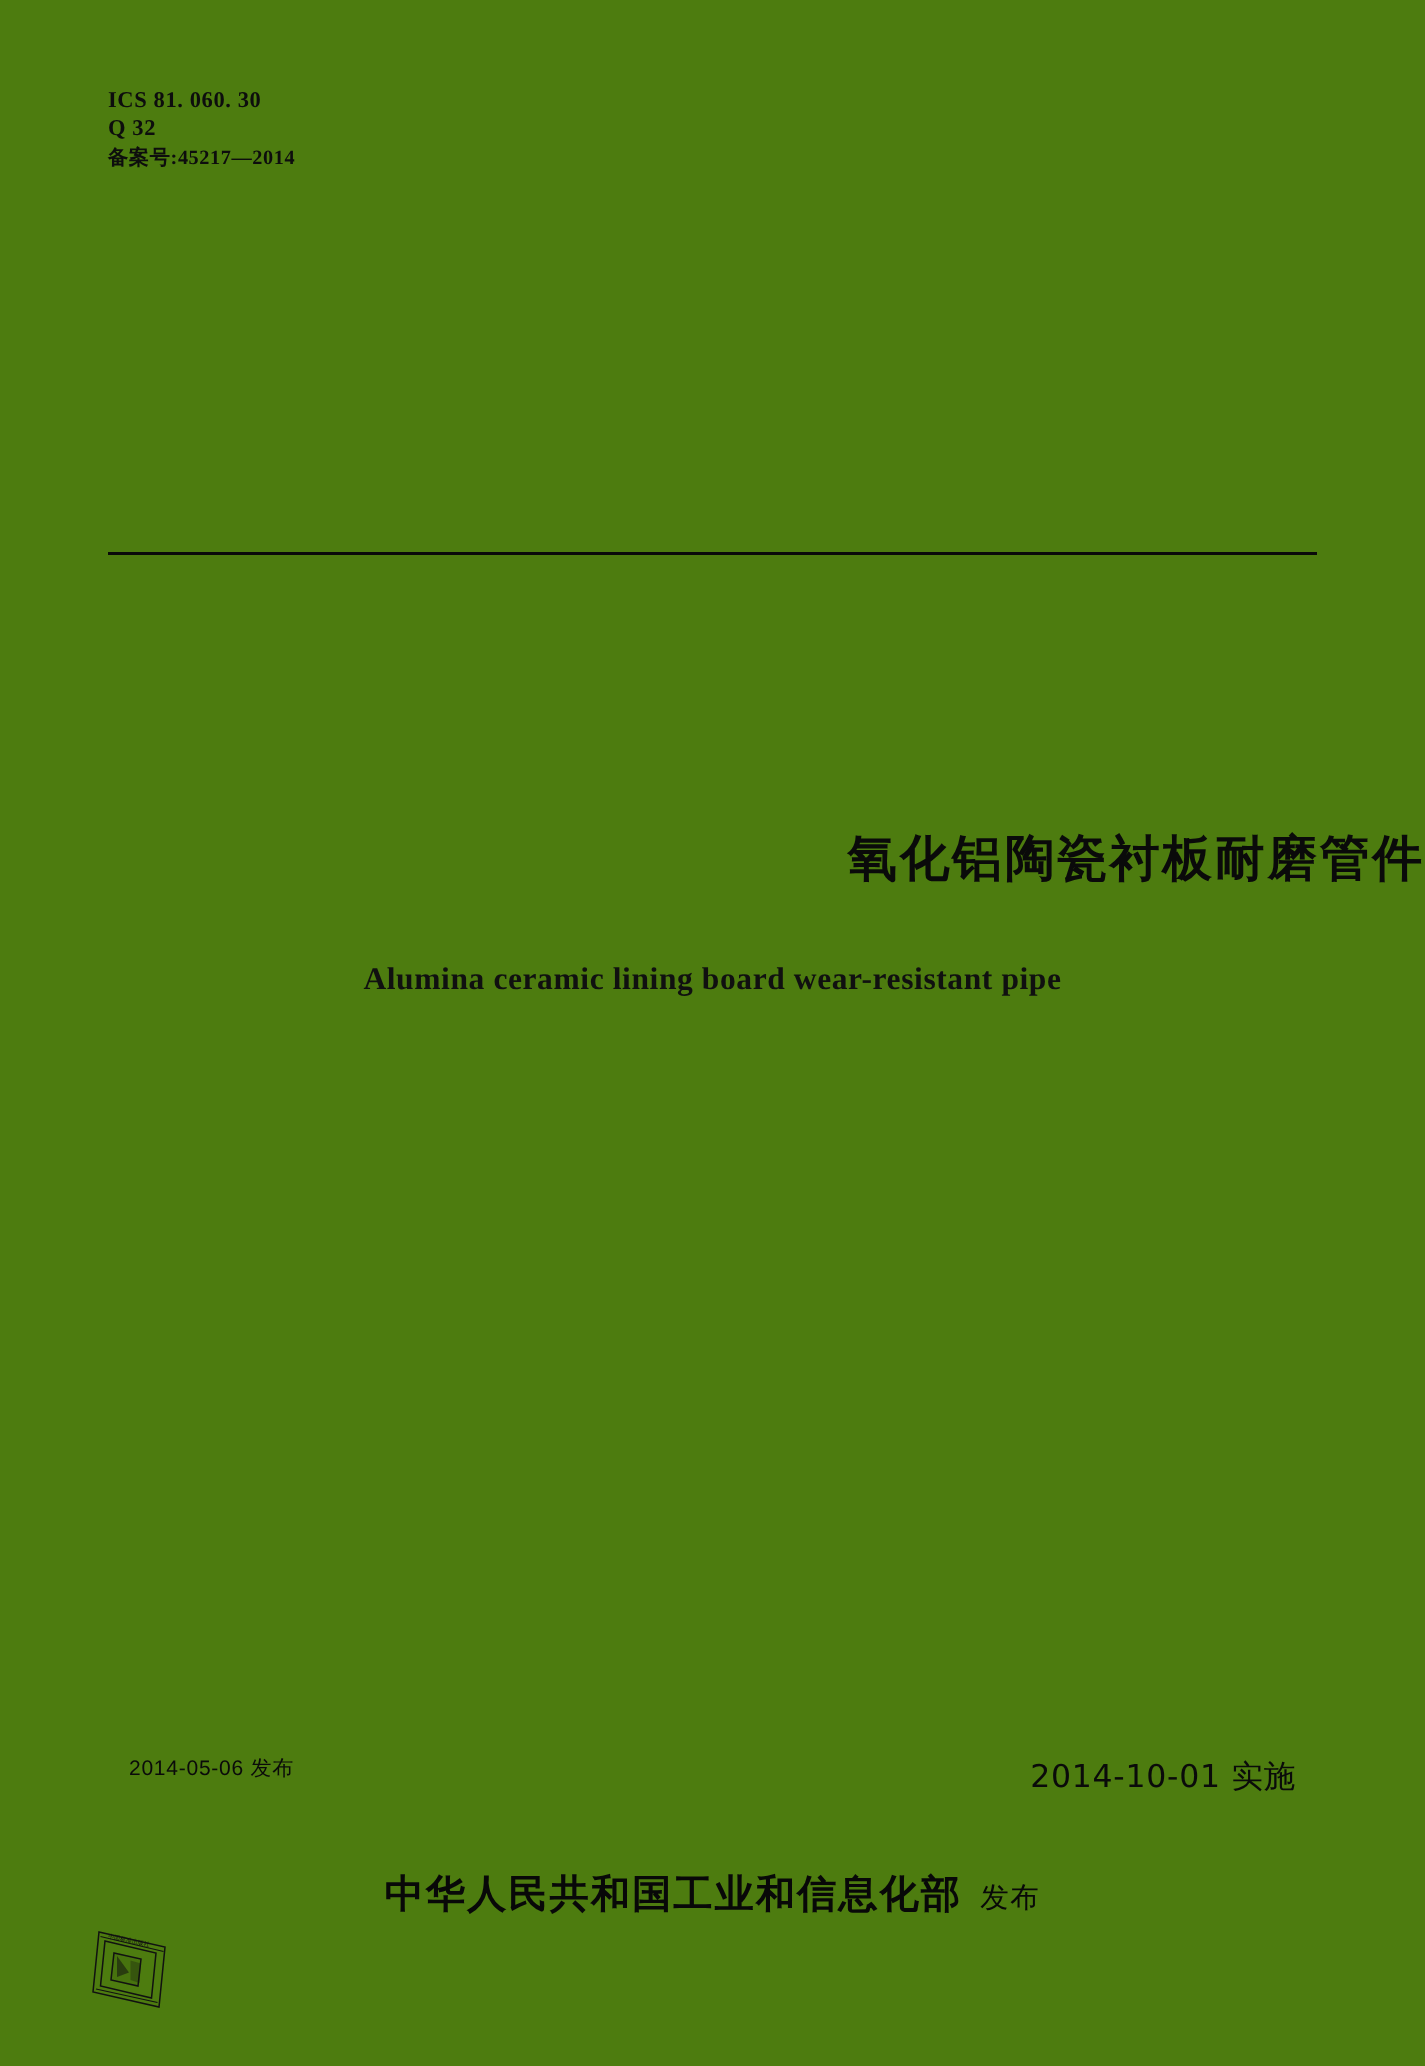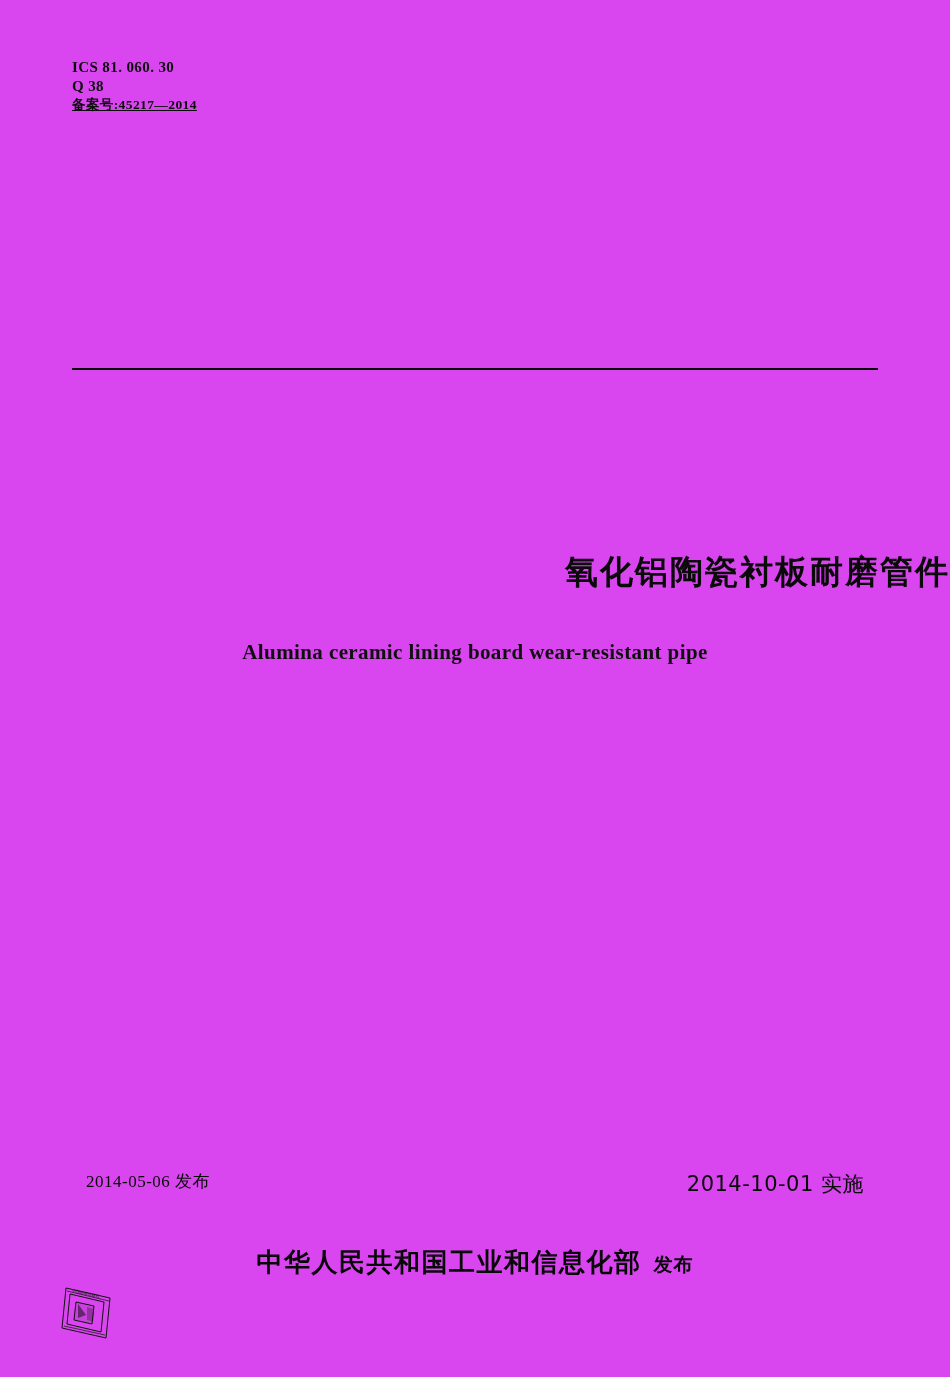--- a/index.html
+++ b/index.html
@@ -9,21 +9,21 @@
   }
   body {
     font-family: "Liberation Sans", sans-serif;
     color: #000000;
   }
   .page {
     position: relative;
     width: 950px;
     height: 1377px;
     margin: 0 auto;
-    background: #d946ef;
+    background: #4d7c0f;
     overflow: hidden;
   }
 
   
   .ics-block {
     position: absolute;
     left: 72px;
     top: 58px;
     line-height: 1.28;
   }
@@ -31,21 +31,20 @@
     font-family: "Liberation Serif", serif;
     font-weight: bold;
     font-size: 15px;
     letter-spacing: 0.4px;
     color: #0d0d0d;
     white-space: nowrap;
   }
   .ics-line.small {
     font-size: 13.5px;
     font-weight: bold;
-    text-decoration: underline;
   }
 
   
   .jc-mark {
     position: absolute;
     right: 128px;
     top: 72px;
     font-family: "Liberation Serif", serif;
     font-weight: bold;
     font-size: 84px;
@@ -119,22 +118,22 @@
     letter-spacing: 0.4px;
     color: #101010;
     white-space: nowrap;
   }
 
   
   .date-issue {
     position: absolute;
     left: 86px;
     top: 1170px;
-    font-family: Liberation Serif, serif;
-    font-size: 17px;
+    font-family: Liberation Sans, sans-serif;
+    font-size: 14px;
     letter-spacing: 0.5px;
     color: #0a0a0a;
     white-space: nowrap;
   }
   .date-effective {
     position: absolute;
     right: 86px;
     top: 1170px;
     font-family: "DejaVu Sans", sans-serif;
     font-size: 21px;
@@ -152,21 +151,21 @@
     text-align: center;
     font-family: "DejaVu Sans", sans-serif;
     font-weight: bold;
     font-size: 26px;
     letter-spacing: 1.5px;
     color: #080808;
     white-space: nowrap;
   }
   .publisher .pub-verb {
     font-size: 19px;
-    font-weight: bold;
+    font-weight: normal;
     letter-spacing: 1px;
     margin-left: 12px;
   }
 
   
   .emblem {
     position: absolute;
     left: 56px;
     top: 1282px;
     width: 62px;
@@ -174,21 +173,21 @@
   }
   .emblem svg { display: block; }
 </style>
 </head>
 <body>
 
 <div class="page">
 
   <div class="ics-block">
     <div class="ics-line">ICS 81. 060. 30</div>
-    <div class="ics-line">Q 38</div>
+    <div class="ics-line">Q 32</div>
     <div class="ics-line small">备案号:45217—2014</div>
   </div>
 
 
 
 
   <div class="rule"></div>
 
   <div class="doc-title-cn">氧化铝陶瓷衬板耐磨管件</div>
 

